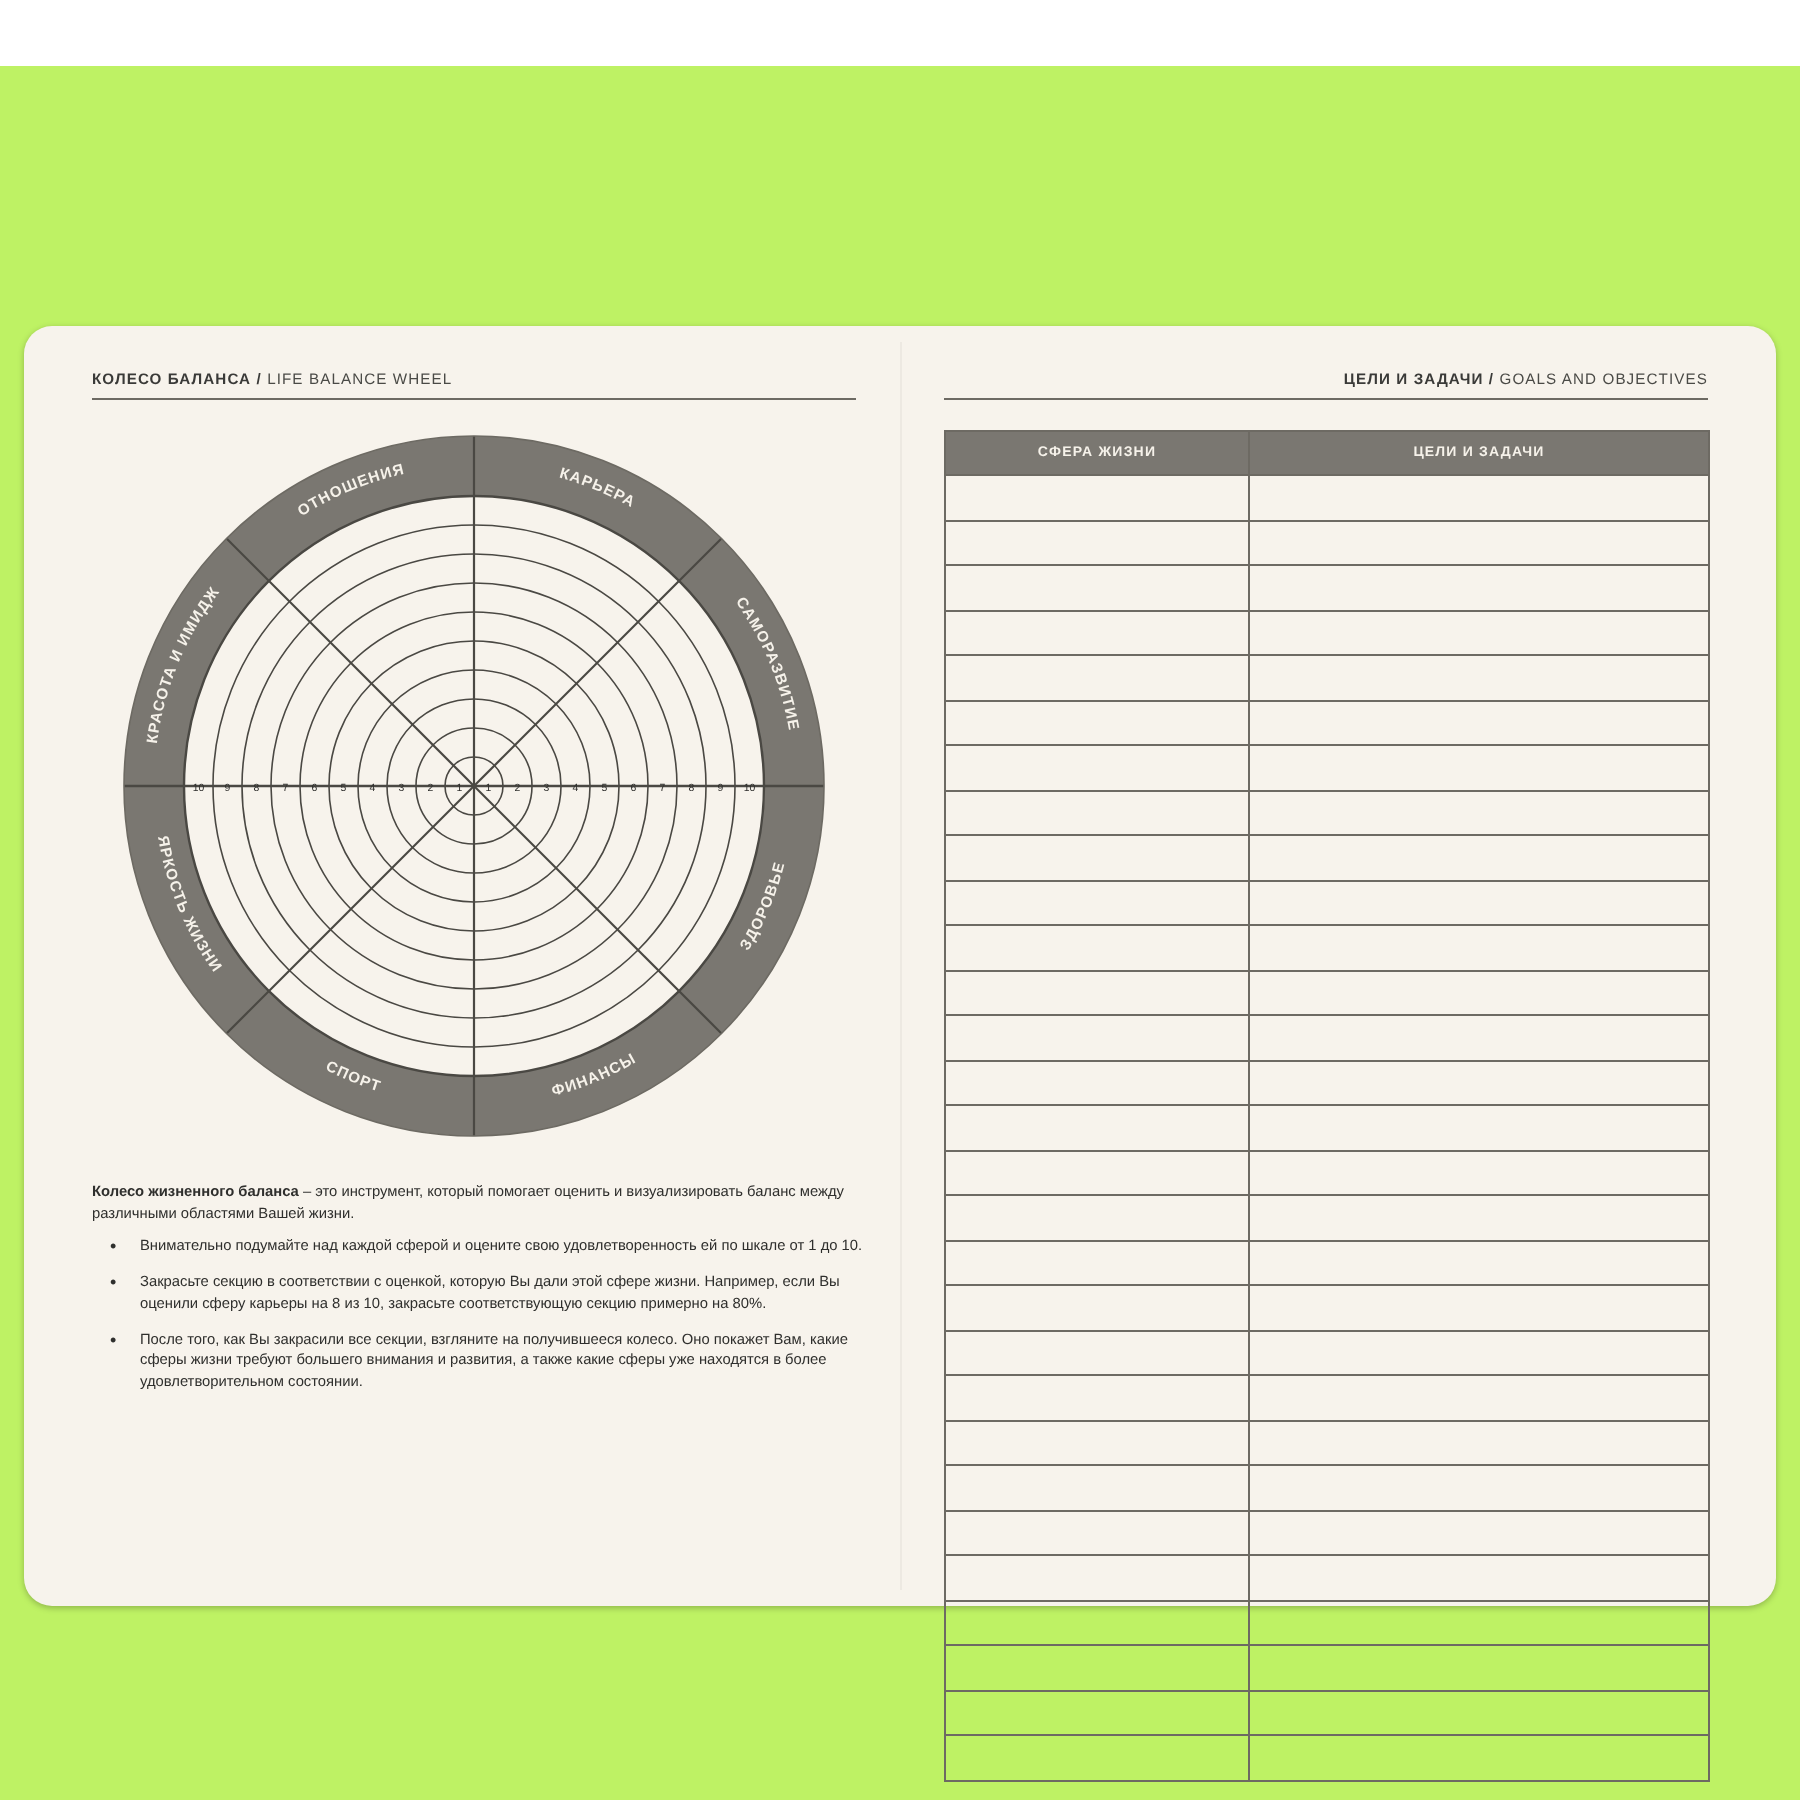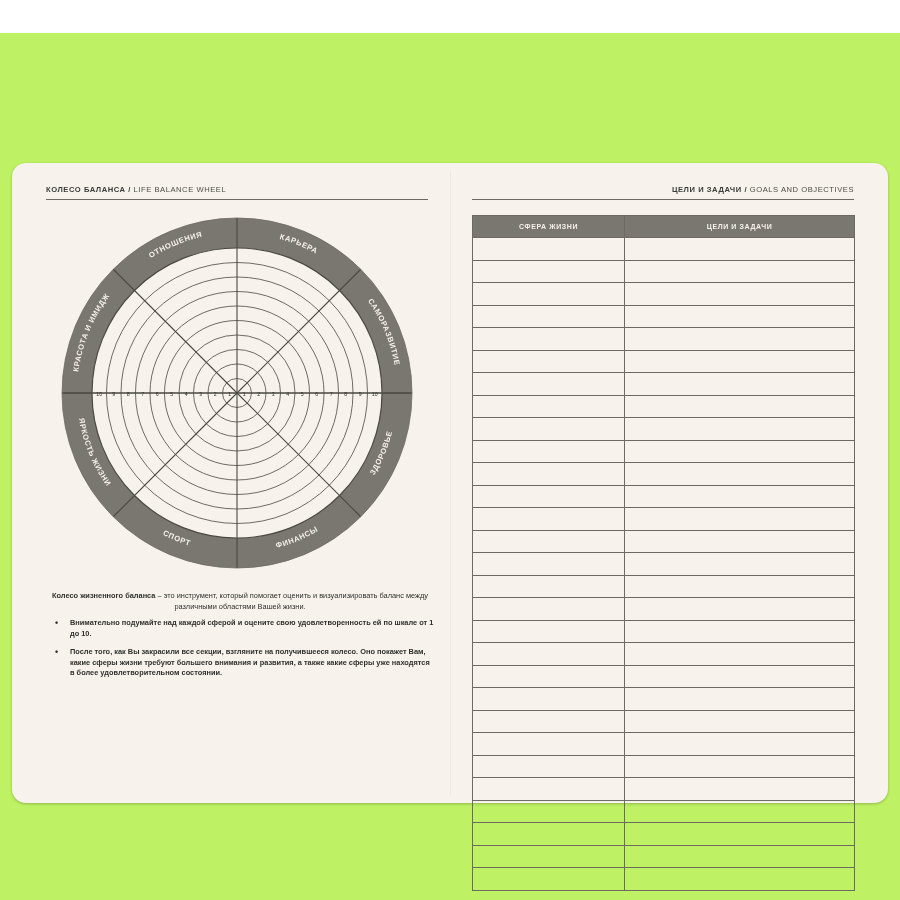--- a/index.html
+++ b/index.html
@@ -76,23 +76,23 @@
   
   .instructions {
     position: absolute;
     left: 34px;
     top: 428px;
     width: 388px;
     font-size: 7.4px;
     line-height: 1.45;
     color: #2f2f2d;
   }
-  .instructions .lead { margin: 0 0 6px 0; text-align: center; }
+  .instructions .lead { margin: 0 0 6px 0; }
   .instructions .lead b { font-weight: bold; }
-  .bullets { margin: 0; padding: 0; list-style: none; font-weight: bold; }
+  .bullets { margin: 0; padding: 0; list-style: none; }
   .bullets li {
     position: relative;
     padding-left: 24px;
     margin-bottom: 7px;
   }
   .bullets li::before {
     content: "•";
     position: absolute;
     left: 9px;
     top: -1px;
@@ -214,20 +214,21 @@
             <circle cx="191" cy="178" r="175" fill="none" stroke="#6d6a63" stroke-width="0.8"></circle>
           </svg>
       </div>
 
       <div class="instructions">
         <p class="lead">
           <b>Колесо жизненного баланса</b><span> – это инструмент, который помогает оценить и визуализировать баланс между различными областями Вашей жизни.</span>
         </p>
         <ul class="bullets" id="bullets">
             <li>Внимательно подумайте над каждой сферой и оцените свою удовлетворенность ей по шкале от 1 до 10.</li>
+            <li>Закрасьте секцию в соответствии с оценкой, которую Вы дали этой сфере жизни. Например, если Вы оценили сферу карьеры на 8 из 10, закрасьте соответствующую секцию примерно на 80%.</li>
             <li>После того, как Вы закрасили все секции, взгляните на получившееся колесо. Оно покажет Вам, какие сферы жизни требуют большего внимания и развития, а также какие сферы уже находятся в более удовлетворительном состоянии.</li>
           </ul>
       </div>
 
       <div class="table-wrap">
         <table class="goals">
           <colgroup>
               <col class="c1">
               <col class="c2">
             </colgroup>

